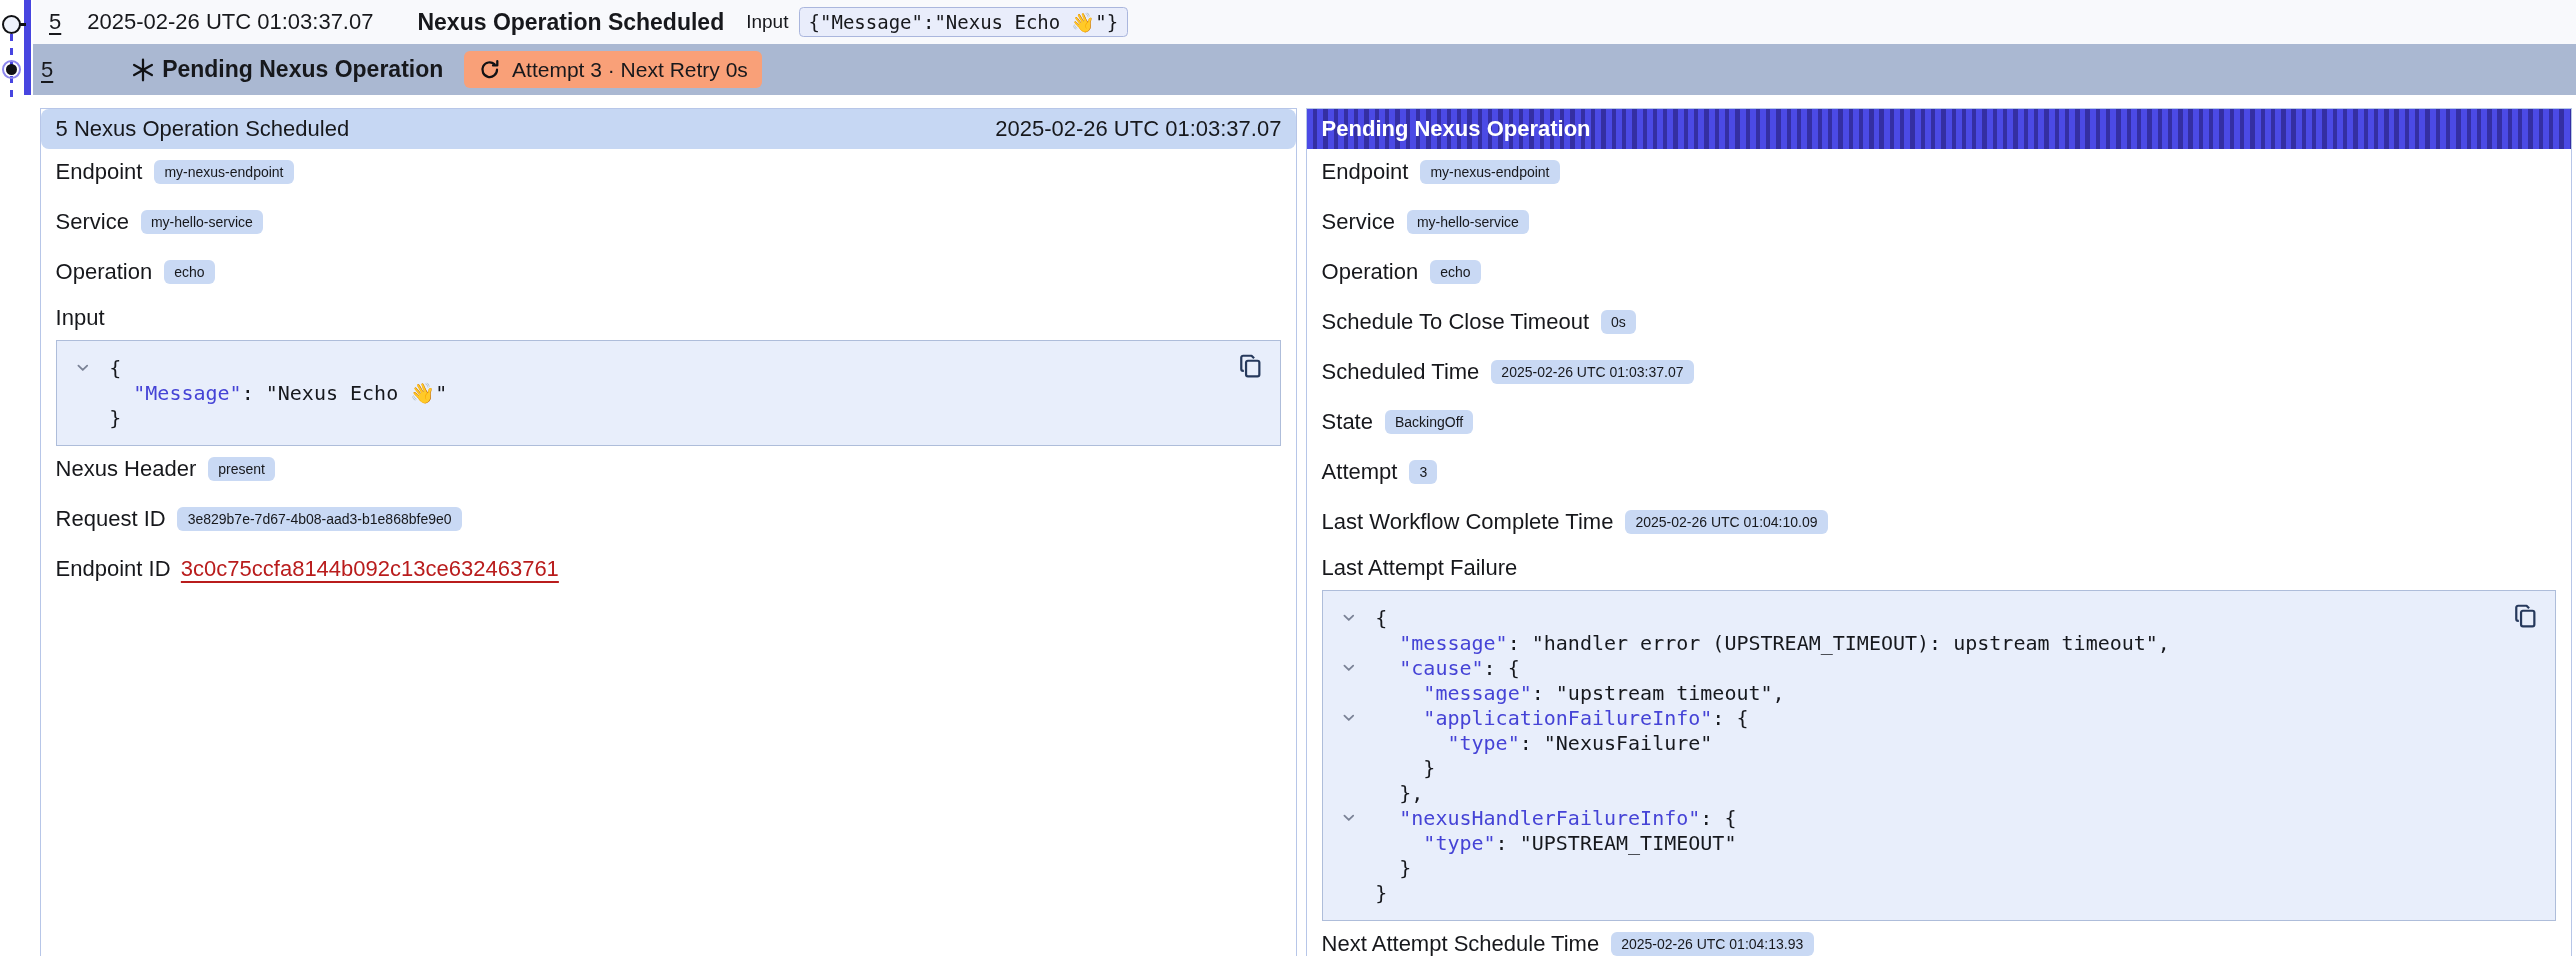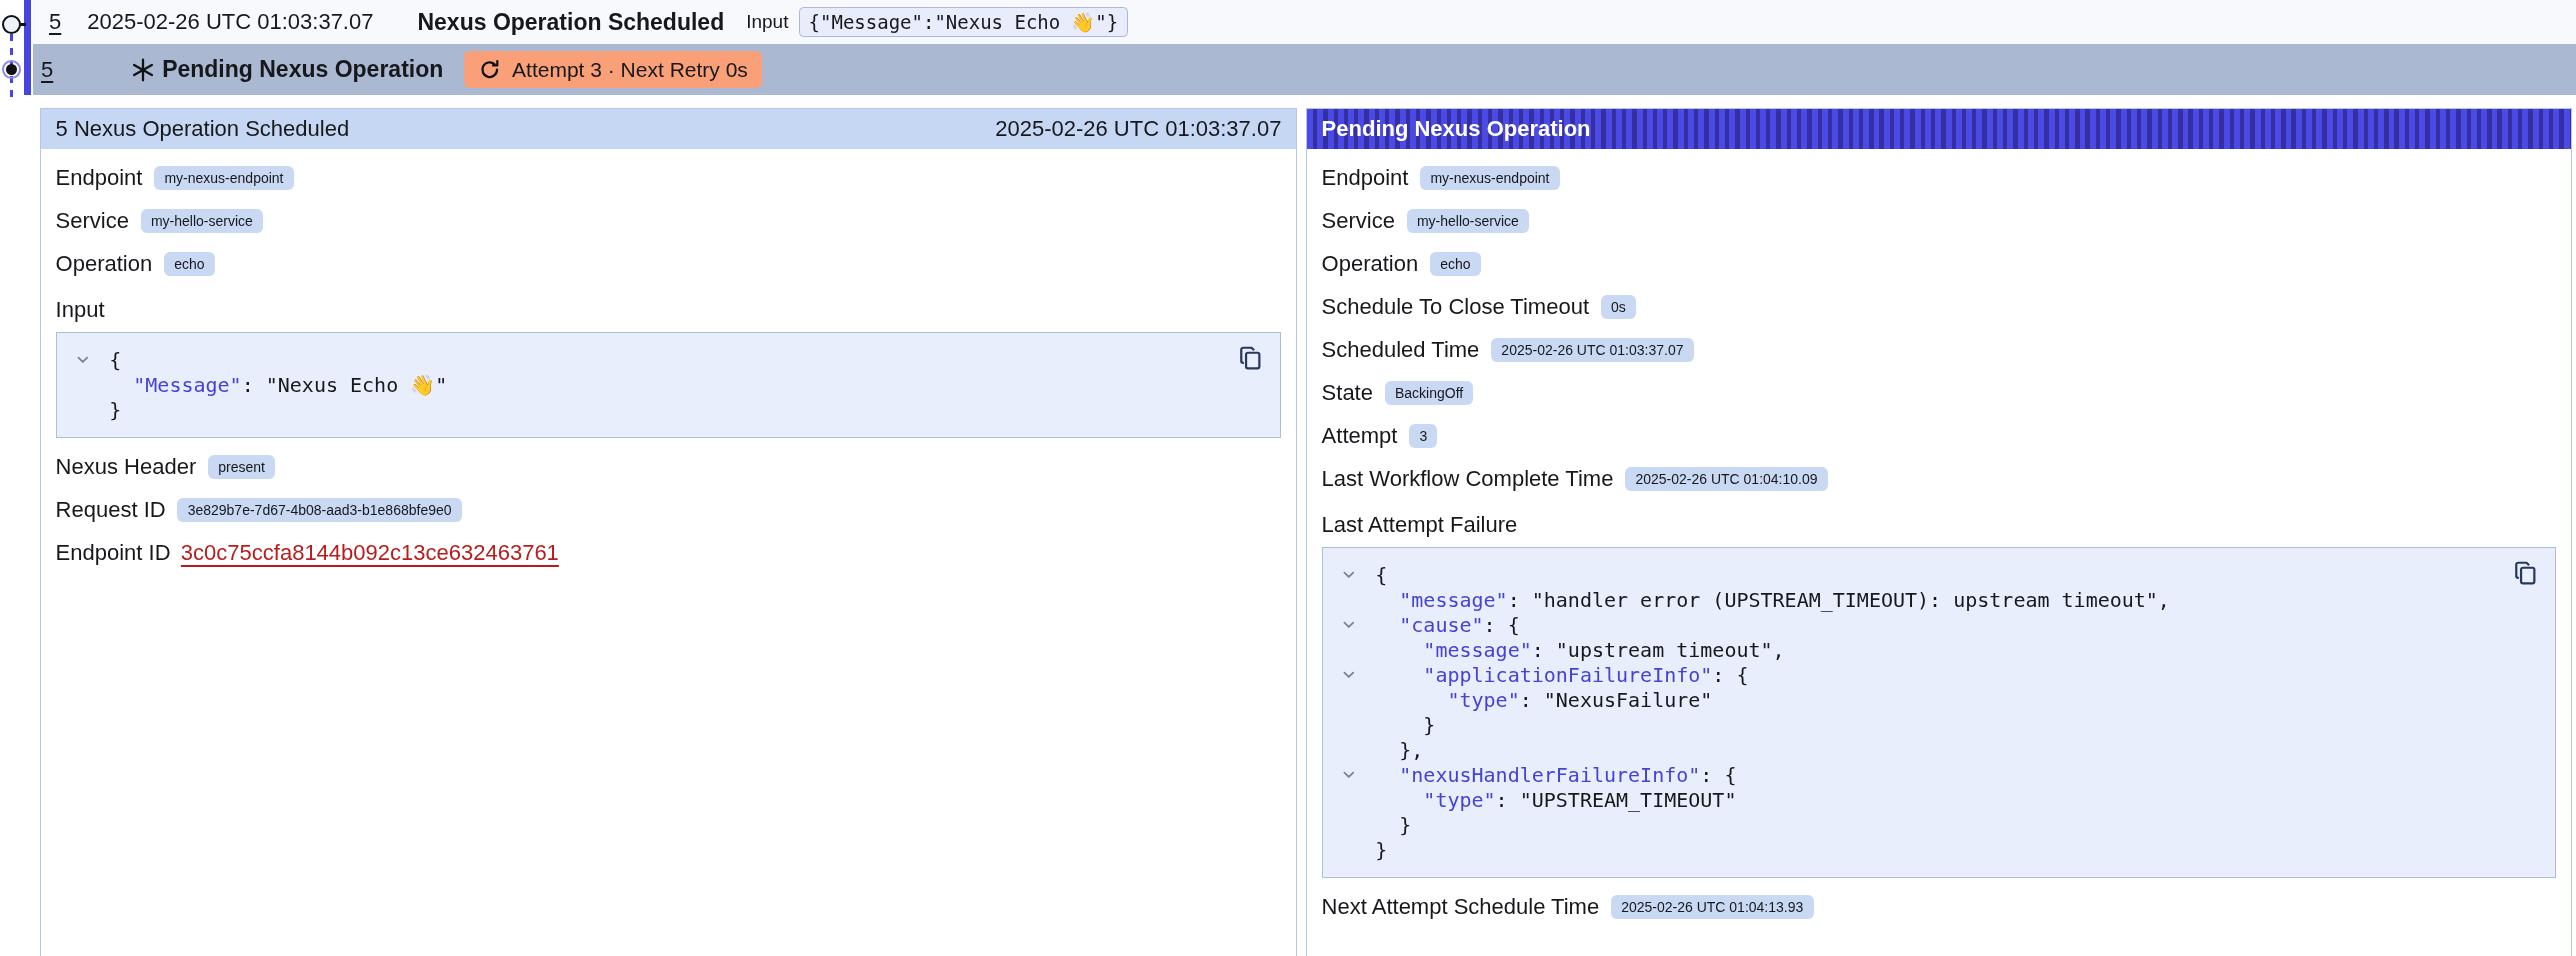--- a/index.html
+++ b/index.html
@@ -40,27 +40,27 @@
   .retry-icon { width:23.4px; height:23.4px; display:inline-flex; }
   .retry-icon svg { width:23.4px; height:23.4px; }
 
   
   .panel { position:absolute; top:108px; height:848px; background:#fff;
            border:1.5px solid #b7c6e8; border-bottom:none; }
   .panel-left  { left:40px;   width:1257px; }
   .panel-right { left:1306px; width:1266px; }
   .panel-header { height:40px; display:flex; align-items:center; justify-content:space-between;
                   padding:0 14.6px; font-size:22px; }
-  .left-header { background:#c6d7f3; }
+  .left-header { background:#c6d7f3;border-radius:8px; }
   .right-header { color:#fff; font-weight:600;
      background:repeating-linear-gradient(90deg,#4b4ae5 0 5.9px,#342fa3 5.9px 10.3px); }
   .panel-body { padding:0 14.6px; }
 
-  .field-row { display:flex; align-items:center; height:34px; margin-top:9px; }
-  .field-row:first-child { margin-top:12px; }
+  .field-row { display:flex; align-items:center; height:34px; margin-top:16px; }
+  .field-row:first-child { margin-top:6px; }
   .field-label { font-size:22px; }
   .badge { margin-left:11.7px; background:#c9d9f4; border-radius:5.9px;
            padding:3.7px 10.3px; font-size:14px; white-space:nowrap; }
   .link-value { margin-left:10.3px; font-size:22px; color:#b91c1c; text-decoration:underline;
                 text-decoration-thickness:1.5px; text-underline-offset:5.1px; cursor:pointer; }
 
   .section-label { margin-top:16px; font-size:22px; }
   .code-block { position:relative; margin-top:8.8px; background:#e8eefb;
                 border:1.5px solid #aebdda; padding:14.6px 14.6px; }
   .code-line { display:flex; align-items:center; height:25px; white-space:pre;

